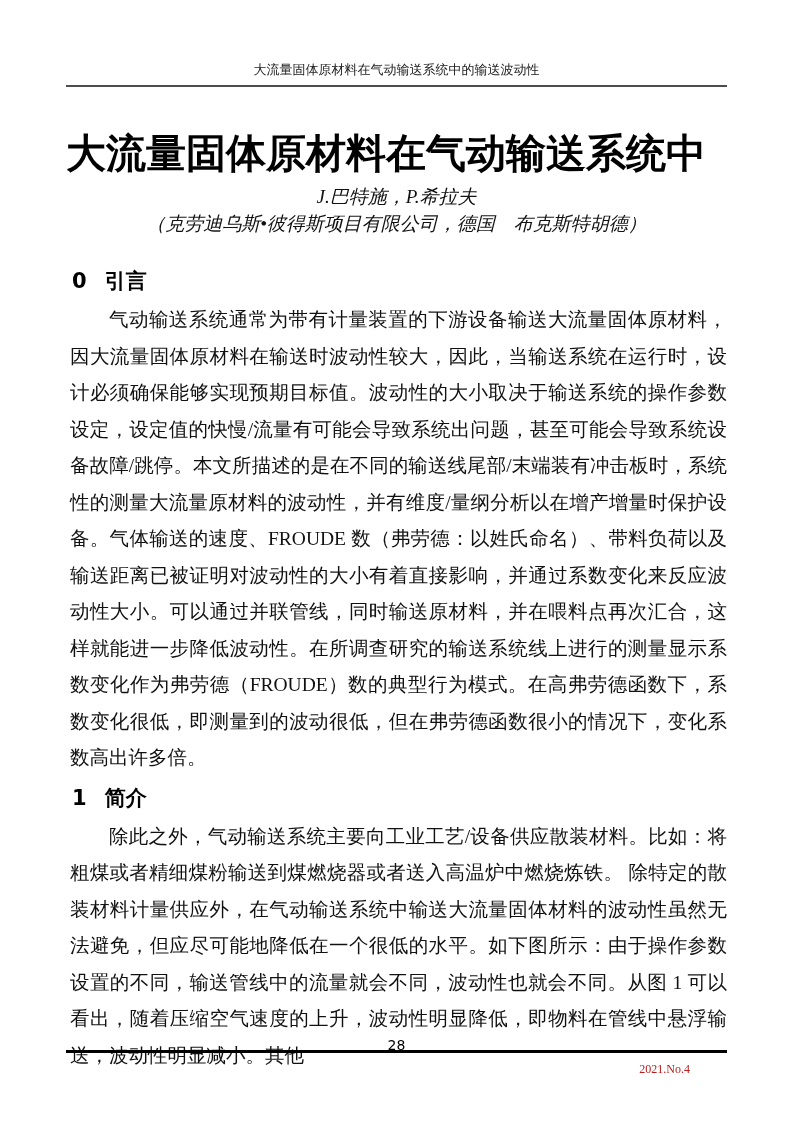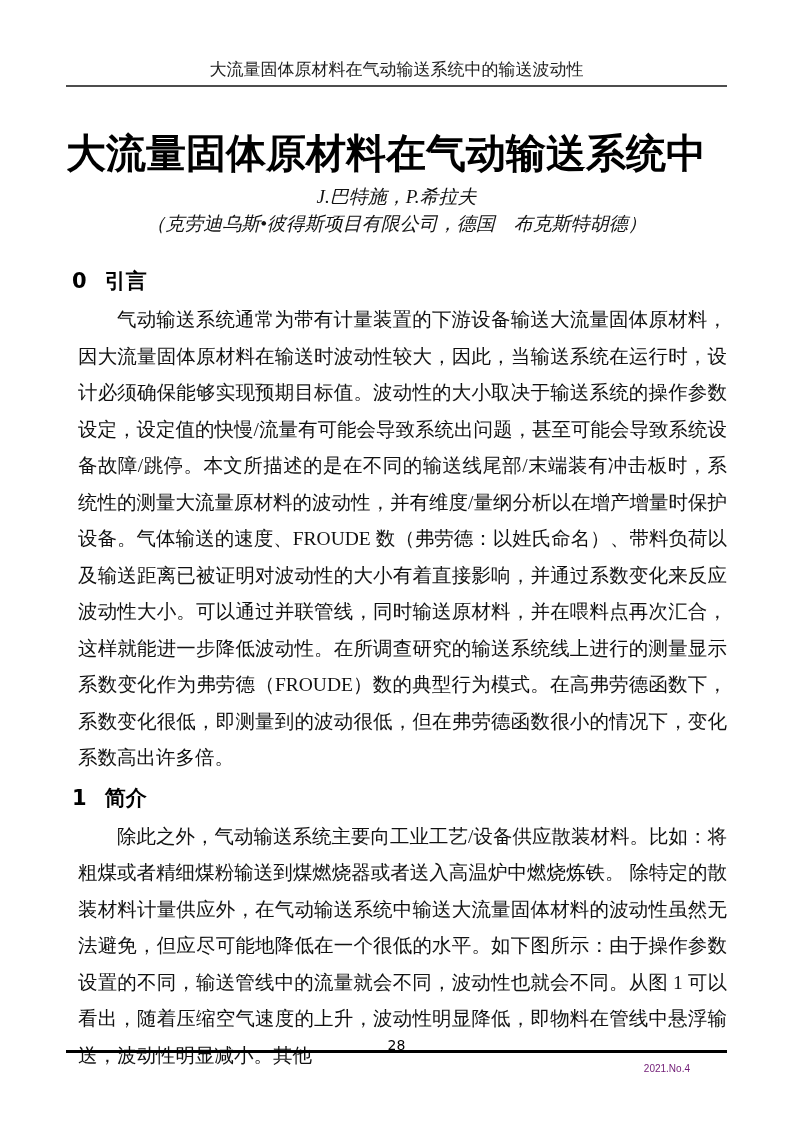--- a/index.html
+++ b/index.html
@@ -16,21 +16,21 @@
     font-family: "Liberation Serif", "DejaVu Serif", serif;
   }
   .content {
     padding: 0 66px;
   }
   
   .running-header {
     padding-top: 58px;
     padding-bottom: 3px;
     text-align: center;
-    font-size: 17px;
+    font-size: 13px;
     line-height: 24px;
     border-bottom: 2px solid #4d4d4d;
     color: #222222;
   }
   
   .paper-title {
     margin-top: 44px;
     text-align: left;
     font-family: "DejaVu Sans", "Liberation Sans", sans-serif;
     font-weight: bold;
@@ -64,21 +64,21 @@
   }
   .section-heading.second {
     margin-top: 6px;
   }
   .sec-num {
     display: inline-block;
     margin-right: 18px;
   }
   
   .para {
-    margin: 4px 0 0 12px;
+    margin: 4px 0 0 4px;
     font-size: 19.5px;
     line-height: 36.5px;
     text-align: justify;
     text-indent: 2em;
     color: #111111;
     word-break: break-all;
   }
   
   .footer-rule {
     position: absolute;
@@ -96,24 +96,24 @@
     text-align: center;
     font-family: "DejaVu Sans", "Liberation Sans", sans-serif;
     font-size: 14px;
     line-height: 18px;
     color: #000000;
   }
   .footer-issue {
     position: absolute;
     top: 1060px;
     right: 103px;
-    font-family: Liberation Sans, sans-serif;
-    font-size: 10px;
+    font-family: Liberation Serif, serif;
+    font-size: 12px;
     line-height: 18px;
-    color: #701a75;
+    color: #b91c1c;
   }
 </style>
 </head>
 <body>
 
 <div class="content">
 
   <div class="running-header">大流量固体原材料在气动输送系统中的输送波动性</div>
 
   <div class="paper-title">

